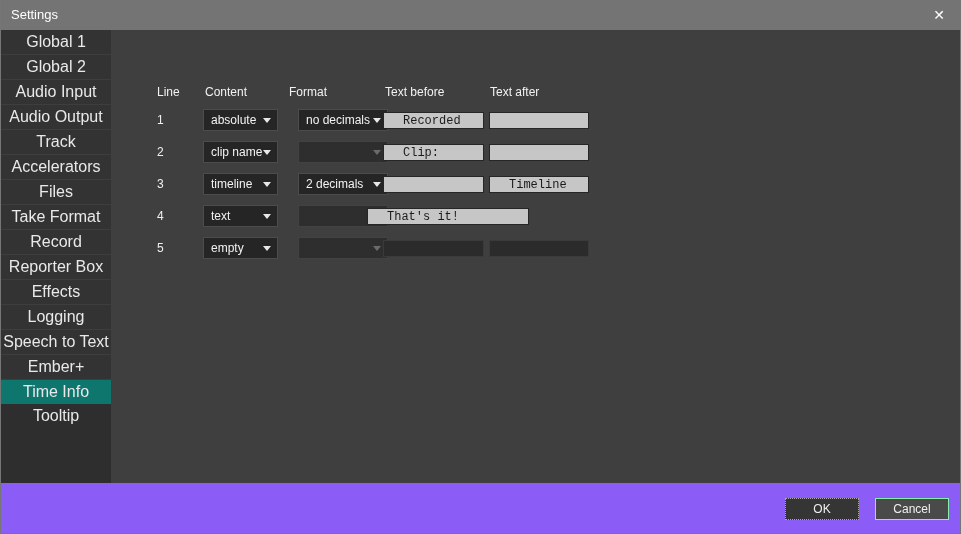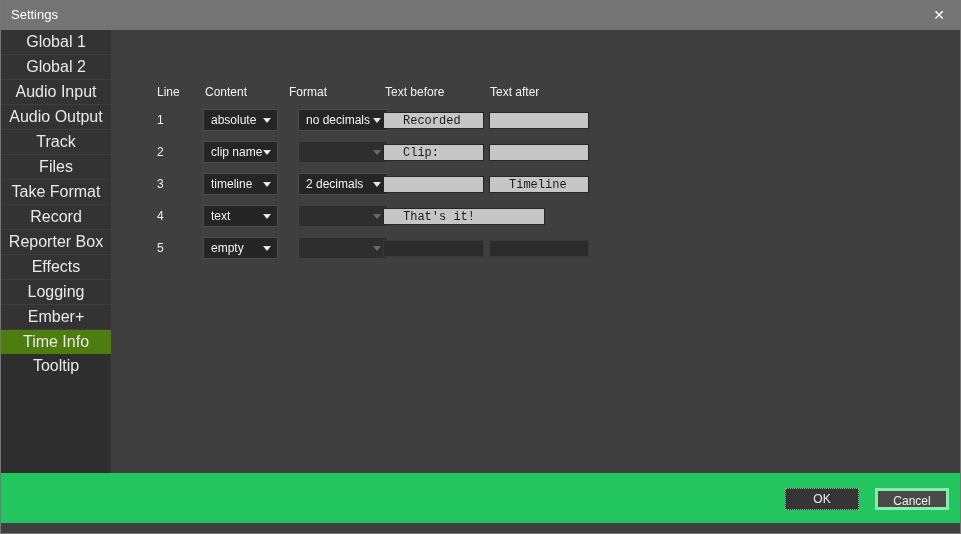--- a/index.html
+++ b/index.html
@@ -24,21 +24,21 @@
   }
   .sidebar {
     position: absolute; left: 0; top: 30px; width: 110px; height: 453px;
     background: #2e2e2e;
   }
   .side-item {
     height: 25px; line-height: 24px; text-align: center;
     background: #333333; border-bottom: 1px solid #3e3e3e;
     color: #e9e9e9; font-size: 16px; cursor: pointer;
   }
-  .side-item.selected { background: #4d7c0f; border-bottom-color: #2e2e2e; }
+  .side-item.selected { background: #0f766e; border-bottom-color: #2e2e2e; }
   .content {
     position: absolute; left: 110px; top: 30px; width: 849px; height: 453px;
     background: #3f3f3f; color: #f0f0f0; font-size: 12px;
   }
   .hdr { position: absolute; top: 55px; color: #f2f2f2; }
   .hdr.line   { left: 46px; }
   .hdr.content{ left: 94px; }
   .hdr.format { left: 178px; }
   .hdr.before { left: 274px; }
   .hdr.after  { left: 379px; }
@@ -65,57 +65,59 @@
   }
   .dd.disabled .arrow { border-top-color: #6a6a6a; }
   .tfield {
     position: absolute; top: 3px; height: 17px;
     background: #c6c6c6; border: 1px solid #262626;
     color: #1b1b1b; font-size: 12px; font-family: Liberation Mono, monospace;
     padding: 0 19px; outline: none;
   }
   .tfield.before { left: 272px; width: 101px; }
   .tfield.after  { left: 378px; width: 100px; }
-  .tfield.wide   { left: 272px; width: 162px; }
+  .tfield.wide   { left: 256px; width: 162px; }
   .tfield.off { background: #2b2b2b; border-color: #3a3a3a; }
   .footer {
-    position: absolute; left: 0; top: 473px; width: 959px; height: 50px;
-    background: #22c55e;
+    position: absolute; left: 0; top: 483px; width: 959px; height: 50px;
+    background: #8b5cf6;
     padding-left: 6px;
   }
   .btn {
     position: absolute; top: 15px; width: 74px; height: 22px;
     font-size: 12px; color: #f0f0f0; text-align: center; line-height: 20px;
     cursor: pointer; font-family: "Liberation Sans", sans-serif;
   }
   .btn.ok { right: 101px; background: #353535; border: 1px dotted #a8a8a8; }
-  .btn.cancel { right: 11px; background: #4a4a4a; border: 3px solid #86efac; }
+  .btn.cancel { right: 11px; background: #4a4a4a; border: 1px solid #86efac; }
 </style>
 </head>
 <body>
 
 <div class="window">
 
   <div class="titlebar">
     <span class="title">Settings</span>
     <span class="close-btn"><span>✕</span></span>
   </div>
 
   <div class="sidebar">
     <div class="side-item">Global 1</div>
     <div class="side-item">Global 2</div>
     <div class="side-item">Audio Input</div>
     <div class="side-item">Audio Output</div>
     <div class="side-item">Track</div>
+    <div class="side-item">Accelerators</div>
     <div class="side-item">Files</div>
     <div class="side-item">Take Format</div>
     <div class="side-item">Record</div>
     <div class="side-item">Reporter Box</div>
     <div class="side-item">Effects</div>
     <div class="side-item">Logging</div>
+    <div class="side-item">Speech to Text</div>
     <div class="side-item">Ember+</div>
     <div class="side-item selected">Time Info Tooltip</div>
   </div>
 
   <div class="content">
     <span class="hdr line">Line</span>
     <span class="hdr content">Content</span>
     <span class="hdr format">Format</span>
     <span class="hdr before">Text before</span>
     <span class="hdr after">Text after</span>

